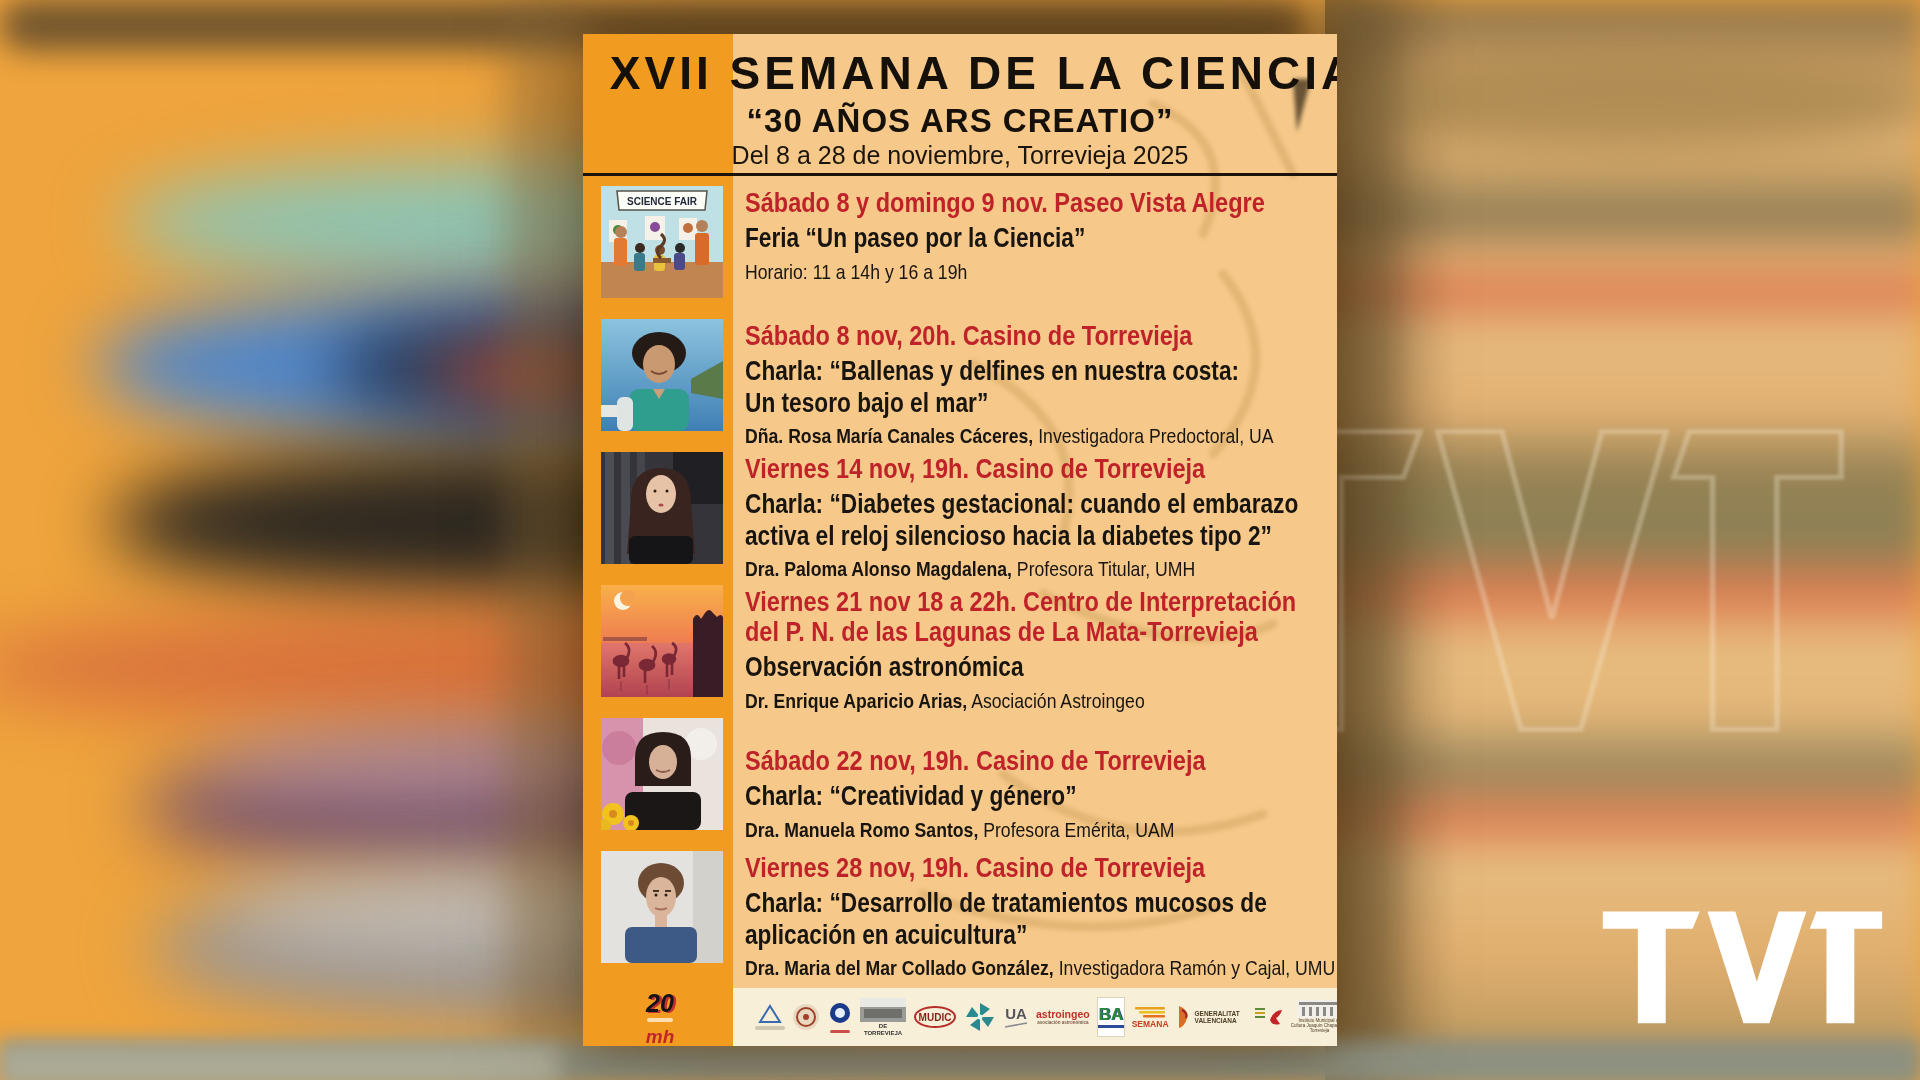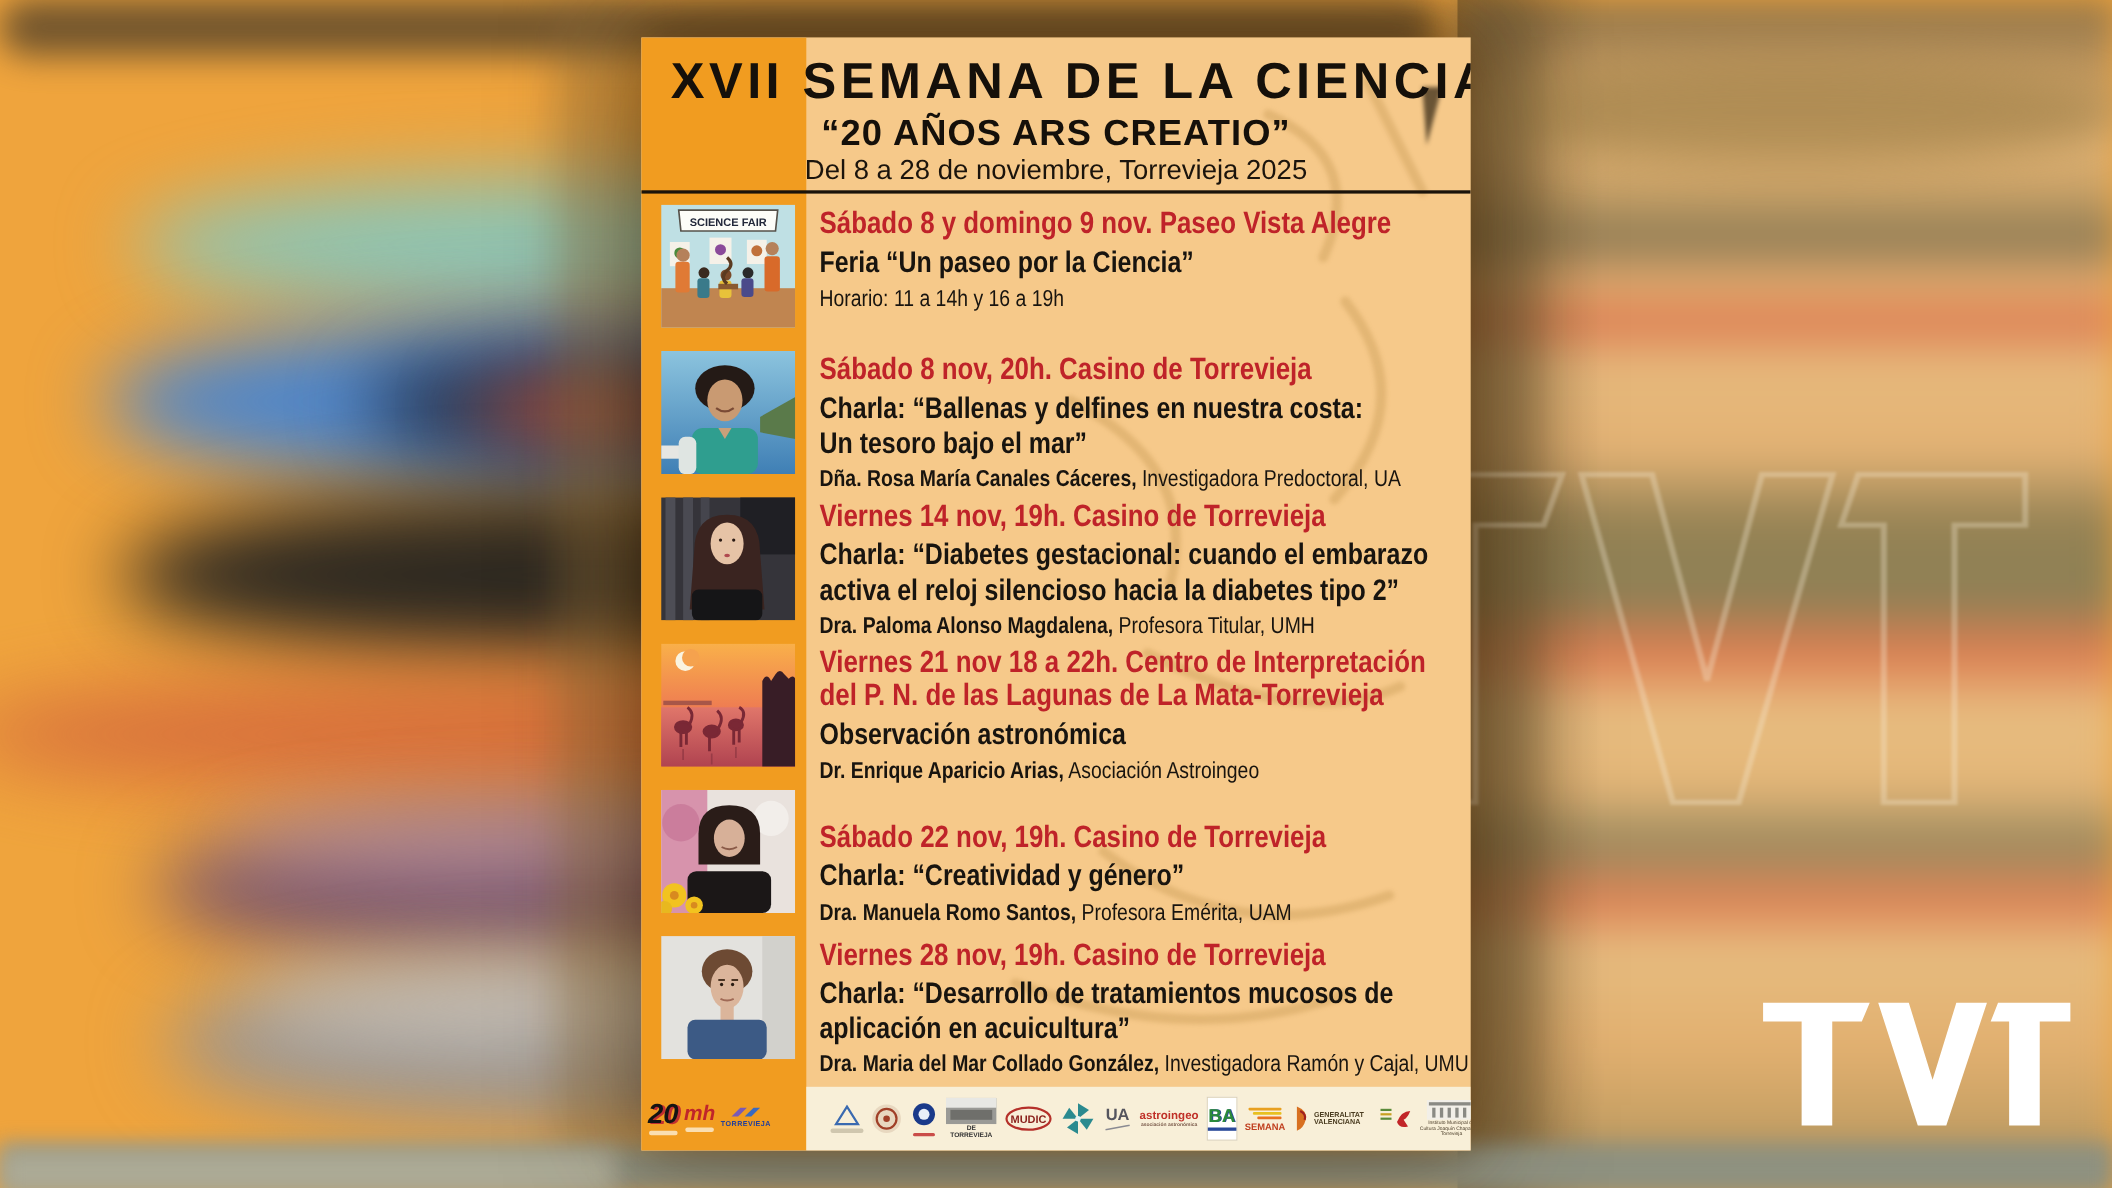--- a/index.html
+++ b/index.html
@@ -59,21 +59,21 @@
   .etext{flex:none;margin-left:22px;width:710px;transform:scaleX(.84);transform-origin:0 0;padding-top:2px;}
   .row5 .etext{padding-top:28px;}
   .red{font-weight:bold;font-size:28px;color:#bf2329;line-height:1.08;white-space:pre-line;}
   .etitle{font-weight:bold;font-size:27px;color:#18140f;line-height:1.17;white-space:pre-line;margin-top:5px;}
   .credit{font-size:21px;margin-top:5px;color:#18140f;}
   .cb{font-weight:bold;}
 
   
   .band{position:absolute;left:150px;right:0;bottom:0;height:58px;background:#f8efd8;}
   .band-in{display:flex;align-items:center;height:100%;padding:0 22px;gap:7px;}
-  .band-left{position:absolute;left:6px;bottom:4px;width:142px;height:52px;display:flex;align-items:center;gap:5px;}
+  .band-left{position:absolute;left:6px;bottom:4px;width:142px;height:52px;display:flex;align-items:center;gap:5px;flex-direction:column;}
   .lg{display:flex;flex-direction:column;align-items:center;justify-content:center;text-align:center;line-height:1.05;}
   .cap{font-size:6px;color:#333;margin-top:1px;}
   .l20{font-size:25px;font-weight:bold;font-style:italic;color:#141414;text-shadow:2.5px 1px 0 #c23030;}
   .lumh{font-size:19px;font-weight:bold;font-style:italic;color:#c0252a;}
   .ltor .cap{color:#24409a;font-weight:bold;font-size:6.5px;letter-spacing:.4px;}
   .mini{width:26px;height:4px;background:#fbeacb;border-radius:2px;margin-top:2px;opacity:.85;}
   .lmudic{color:#8a1f1a;font-weight:bold;font-size:9px;}
   .lua{color:#55555e;font-weight:bold;font-size:15px;}
   .lastro{color:#c03028;font-weight:bold;font-size:10.5px;}
   .lastro .cap{font-size:4.5px;color:#7a5a4a;}
@@ -133,21 +133,21 @@
         <path d="M320,560 q140,70 230,30"></path>
         <path d="M280,740 q120,90 260,40"></path>
         <path d="M200,860 q160,60 300,10"></path>
         <path d="M520,40 l50,100"></path>
       </g>
       <polygon points="570,45 588,45 574,98" fill="#3a2c18" opacity=".75"></polygon>
     </svg>
 
     <div>
       <div class="p-title">XVII SEMANA DE LA CIENCIA</div>
-      <div class="p-sub">“20 AÑOS ARS CREATIO”</div>
+      <div class="p-sub">“30 AÑOS ARS CREATIO”</div>
       <div class="p-date">Del 8 a 28 de noviembre, Torrevieja 2025</div>
       <div class="rule"></div>
     </div>
 
     <div class="events">
 
       <div class="row">
         <div class="photo">
           <svg viewBox="0 0 122 112">
             <rect width="122" height="112" fill="#bfe0e4"></rect>

